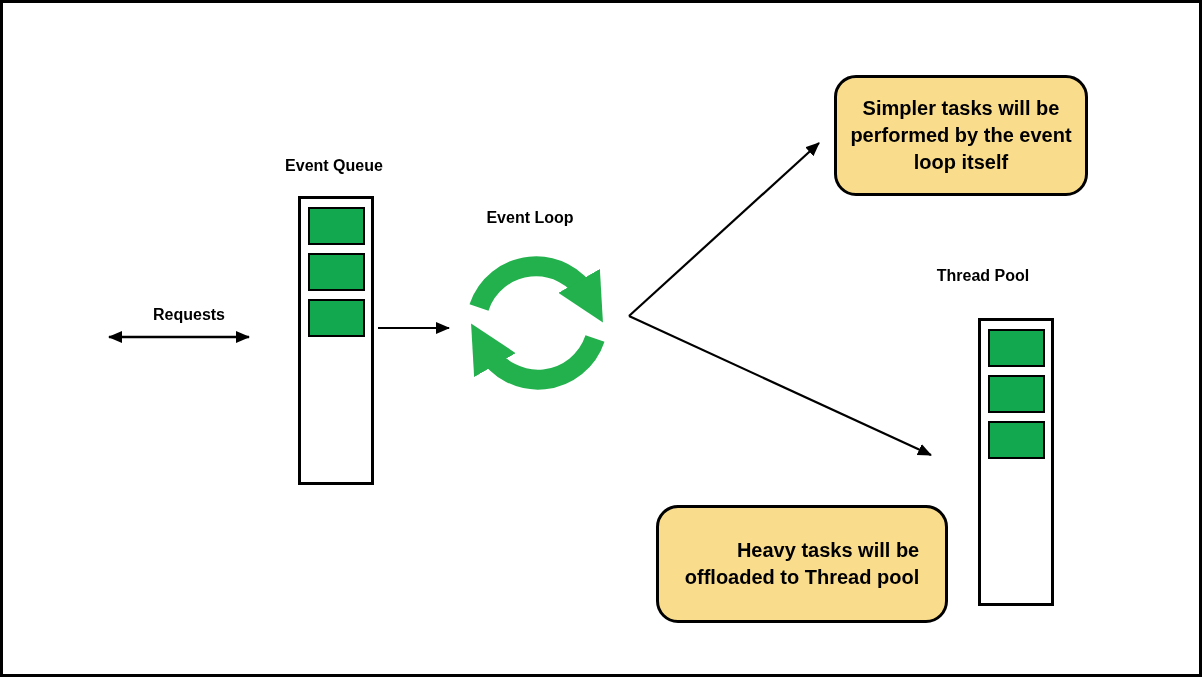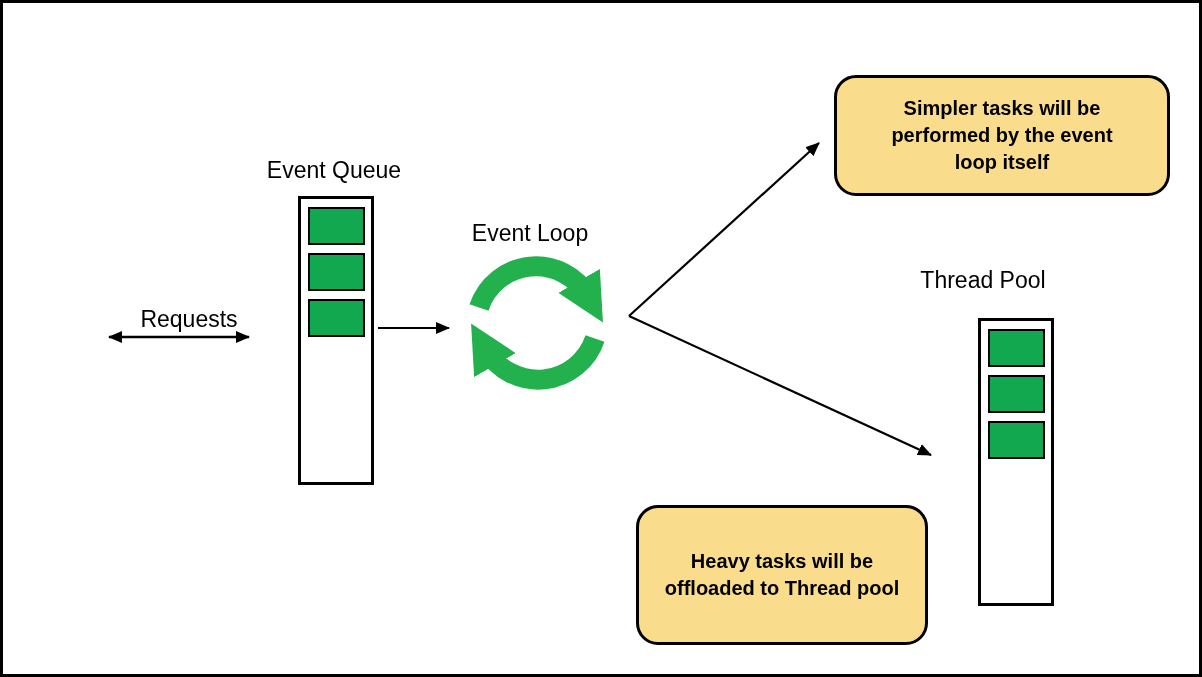--- a/index.html
+++ b/index.html
@@ -13,21 +13,21 @@
     position:relative;
     width:1202px;height:677px;
     background:#ffffff;
     border:3px solid var(--ink);
     box-sizing:border-box;
     font-family:"Liberation Sans","DejaVu Sans",sans-serif;
     overflow:hidden;
   }
   .label{
     position:absolute;
-    font-size:23px;font-weight:normal;color:var(--ink);
+    font-size:16px;font-weight:bold;color:var(--ink);
     text-align:center;white-space:nowrap;
   }
   .queue{
     position:absolute;
     box-sizing:border-box;
     background:#ffffff;
     border:3px solid var(--ink);
     display:flex;flex-direction:column;align-items:center;
     padding-top:8px;gap:8px;
   }
@@ -73,42 +73,42 @@
 
   <div class="label" style="left:136px;top:303px;width:100px;">Requests</div>
 
   <div class="label" style="left:261px;top:154px;width:140px;">Event Queue</div>
   <div class="queue" style="left:295px;top:193px;width:76px;height:289px;">
       <div class="slot"></div>
       <div class="slot"></div>
       <div class="slot"></div>
     </div>
 
-  <div class="label" style="left:457px;top:217px;width:140px;text-align:center;">Event Loop</div>
+  <div class="label" style="left:457px;top:206px;width:140px;text-align:center;">Event Loop</div>
   <svg class="loop-icon" viewBox="0 0 150 150">
     <defs>
       <marker id="loopAh" markerUnits="strokeWidth" markerWidth="2.4" markerHeight="2.4" refX="0.9" refY="1.2" orient="auto">
         <path d="M0,0 L2.4,1.2 L0,2.4 z" fill="#22B14C"></path>
       </marker>
     </defs>
     <path d="M 17 59.5 A 60 60 0 0 1 126 48.5" fill="none" stroke="currentColor" stroke-width="20" marker-end="url(#loopAh)"></path>
     <path d="M 133 90.5 A 60 60 0 0 1 24 101.5" fill="none" stroke="currentColor" stroke-width="20" marker-end="url(#loopAh)"></path>
   </svg>
 
-  <div class="callout" style="left:831px;top:72px;width:336px;height:121px;justify-content:center;">
+  <div class="callout" style="left:831px;top:72px;width:254px;height:121px;justify-content:center;">
     <span>Simpler tasks will be
 performed by the event
 loop itself</span>
   </div>
 
   <div class="label" style="left:910px;top:264px;width:140px;">Thread Pool</div>
   <div class="queue" style="left:975px;top:315px;width:76px;height:288px;">
       <div class="slot"></div>
       <div class="slot"></div>
       <div class="slot"></div>
     </div>
 
-  <div class="callout" style="left:633px;top:502px;width:292px;height:140px;">
+  <div class="callout" style="left:653px;top:502px;width:292px;height:118px;text-align:right;">
     <span>Heavy tasks will be
 offloaded to Thread pool</span>
   </div>
 
 </div>
 
 </body></html>

